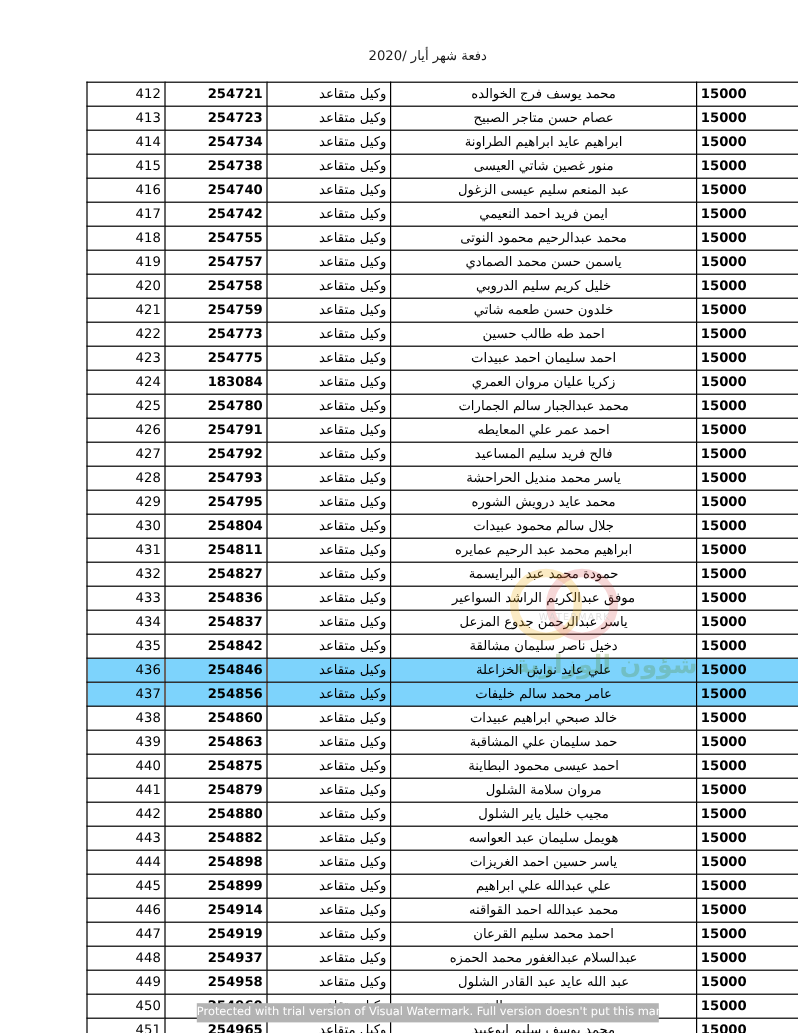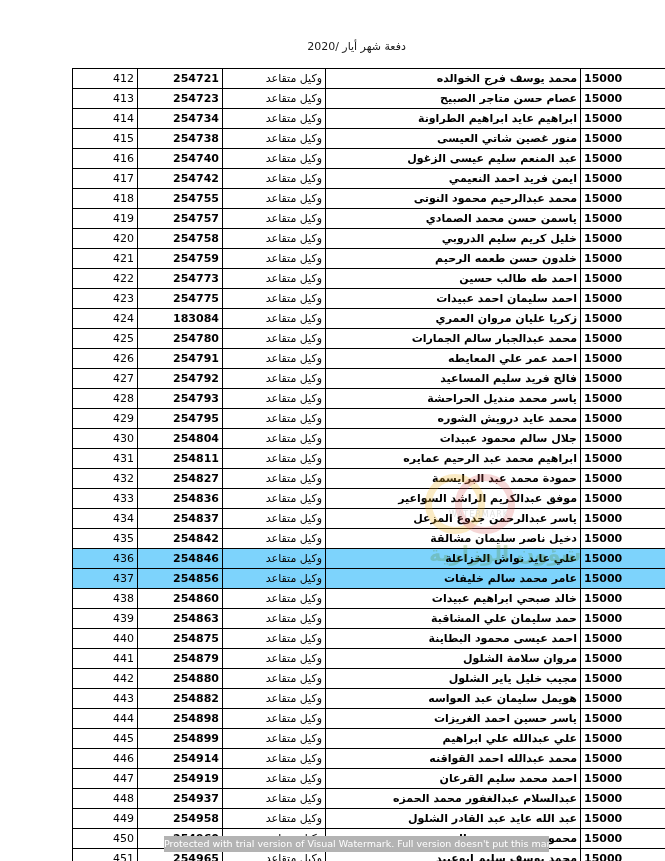--- a/index.html
+++ b/index.html
@@ -63,22 +63,23 @@
     font-weight: bold;
     font-size: 11.5px;
   }
   td.c-title {
     width: 96px;
     text-align: right;
     font-size: 10.5px;
   }
   td.c-name {
     width: 248px;
+    text-align: center;
     font-size: 11.5px;
-    font-weight: bold;
+    font-weight: normal;
   }
   td.c-amount {
     width: 90px;
     text-align: left;
     font-weight: bold;
     font-size: 11.5px;
   }
   .watermark-logo {
     position: absolute;
     left: 395px;
@@ -225,21 +226,21 @@
           </tr>
           <tr>
             <td class="c-amount">15000</td>
             <td class="c-name">خليل كريم سليم الدروبي</td>
             <td class="c-title">وكيل متقاعد</td>
             <td class="c-id">254758</td>
             <td class="c-num">420</td>
           </tr>
           <tr>
             <td class="c-amount">15000</td>
-            <td class="c-name">خلدون حسن طعمه الرحيم</td>
+            <td class="c-name">خلدون حسن طعمه شاتي</td>
             <td class="c-title">وكيل متقاعد</td>
             <td class="c-id">254759</td>
             <td class="c-num">421</td>
           </tr>
           <tr>
             <td class="c-amount">15000</td>
             <td class="c-name">احمد طه طالب حسين</td>
             <td class="c-title">وكيل متقاعد</td>
             <td class="c-id">254773</td>
             <td class="c-num">422</td>

